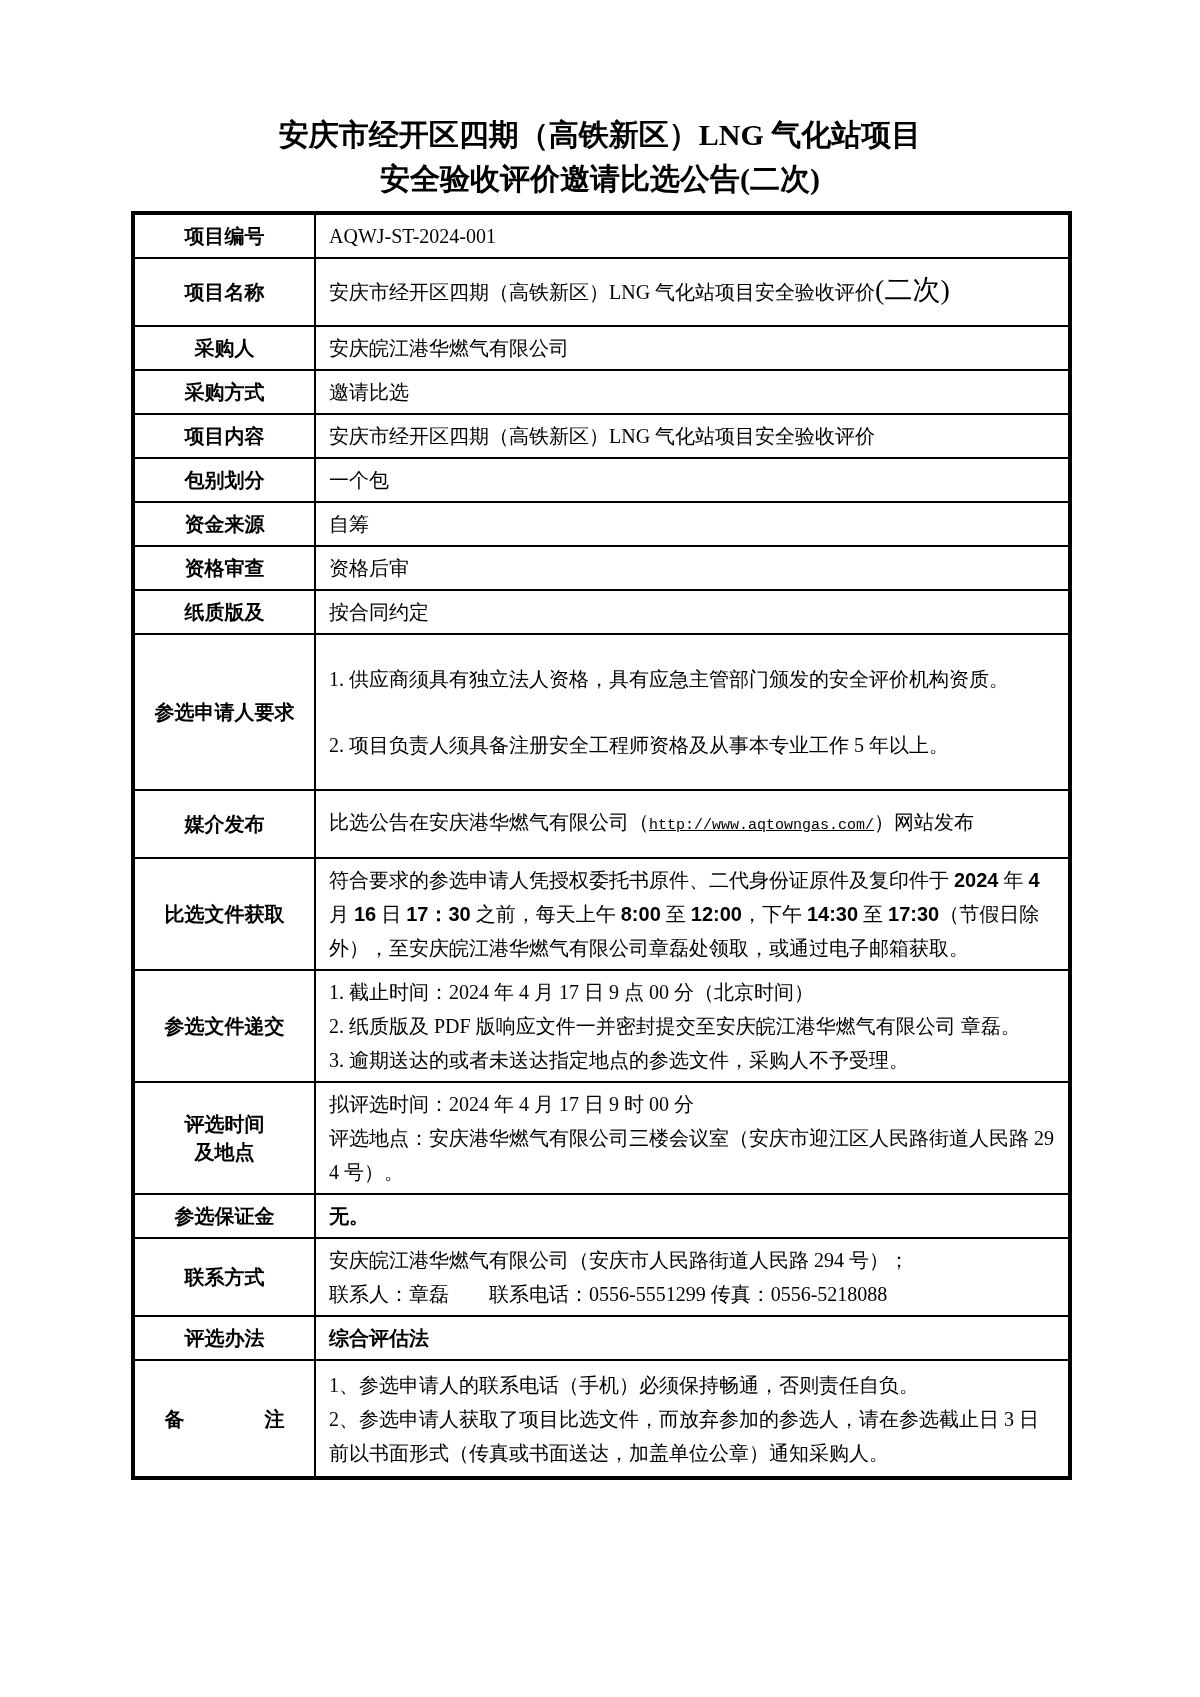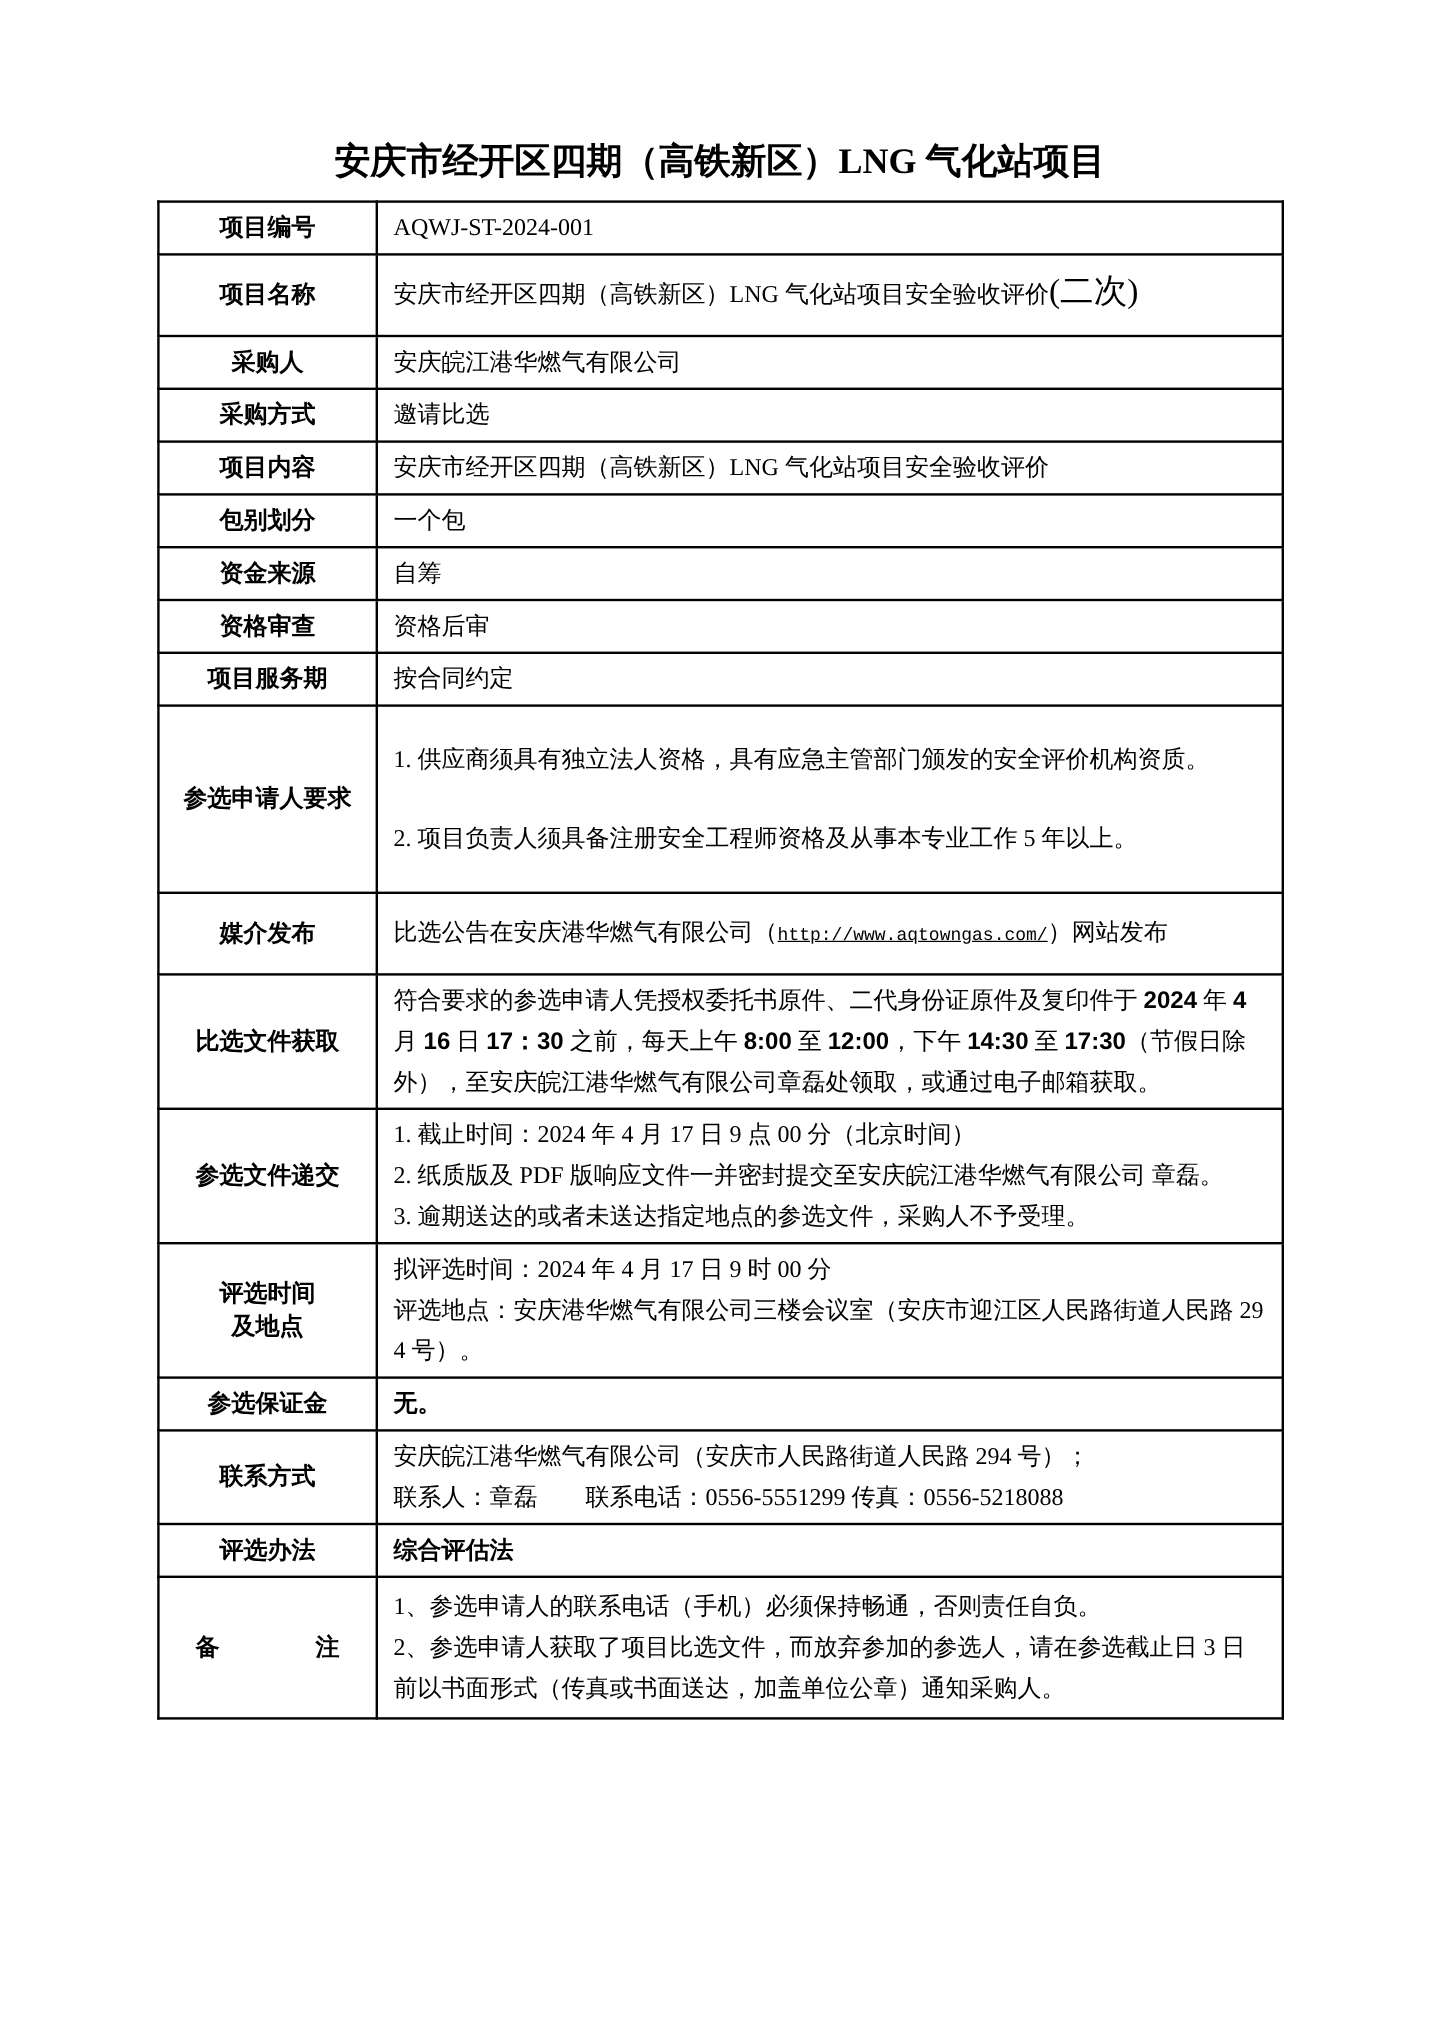--- a/index.html
+++ b/index.html
@@ -26,21 +26,21 @@
   }
   .title-line {
     display: block;
     line-height: 44px;
   }
   table.info-table {
     border-collapse: collapse;
     table-layout: fixed;
     margin-left: 131px;
     width: 937px;
-    border: 1px solid #000000;
+    border: 4px solid #000000;
   }
   col.label-col   { width: 182px; }
   col.content-col { width: 755px; }
   th.label-cell, td.content-cell {
     border: 2px solid #000000;
     vertical-align: middle;
     font-size: 20px;
     box-sizing: border-box;
   }
   th.label-cell {
@@ -98,20 +98,21 @@
   .seg-bold {
     font-weight: bold;
   }
 </style>
 </head>
 <body>
 
 <main class="page">
   <h1 class="title">
     <span class="title-line">安庆市经开区四期（高铁新区）LNG 气化站项目</span>
+    <span class="title-line">安全验收评价邀请比选公告(二次)</span>
   </h1>
 
   <table class="info-table">
     <colgroup>
       <col class="label-col">
       <col class="content-col">
     </colgroup>
     <tbody id="table-body">
         <tr class="row row-project-number">
           <th class="label-cell">项目编号</th>
@@ -155,21 +156,21 @@
             <p class="par"><span>自筹</span></p>
           </td>
         </tr>
         <tr class="row row-qualification-review">
           <th class="label-cell">资格审查</th>
           <td class="content-cell">
             <p class="par"><span>资格后审</span></p>
           </td>
         </tr>
         <tr class="row row-service-period">
-          <th class="label-cell">项目服务期</th>
+          <th class="label-cell">纸质版及</th>
           <td class="content-cell">
             <p class="par"><span>按合同约定</span></p>
           </td>
         </tr>
         <tr class="row row-applicant-requirements">
           <th class="label-cell">参选申请人要求</th>
           <td class="content-cell">
             <p class="par"><span>1. 供应商须具有独立法人资格，具有应急主管部门颁发的安全评价机构资质。</span></p>
             <p class="par"><span>2. 项目负责人须具备注册安全工程师资格及从事本专业工作 5 年以上。</span></p>
           </td>

